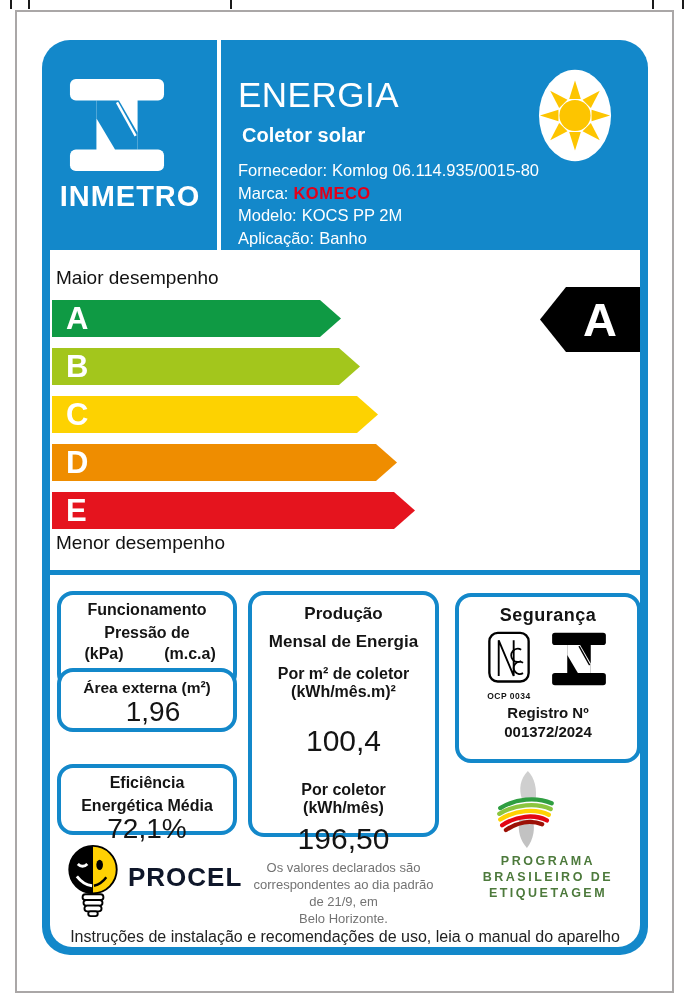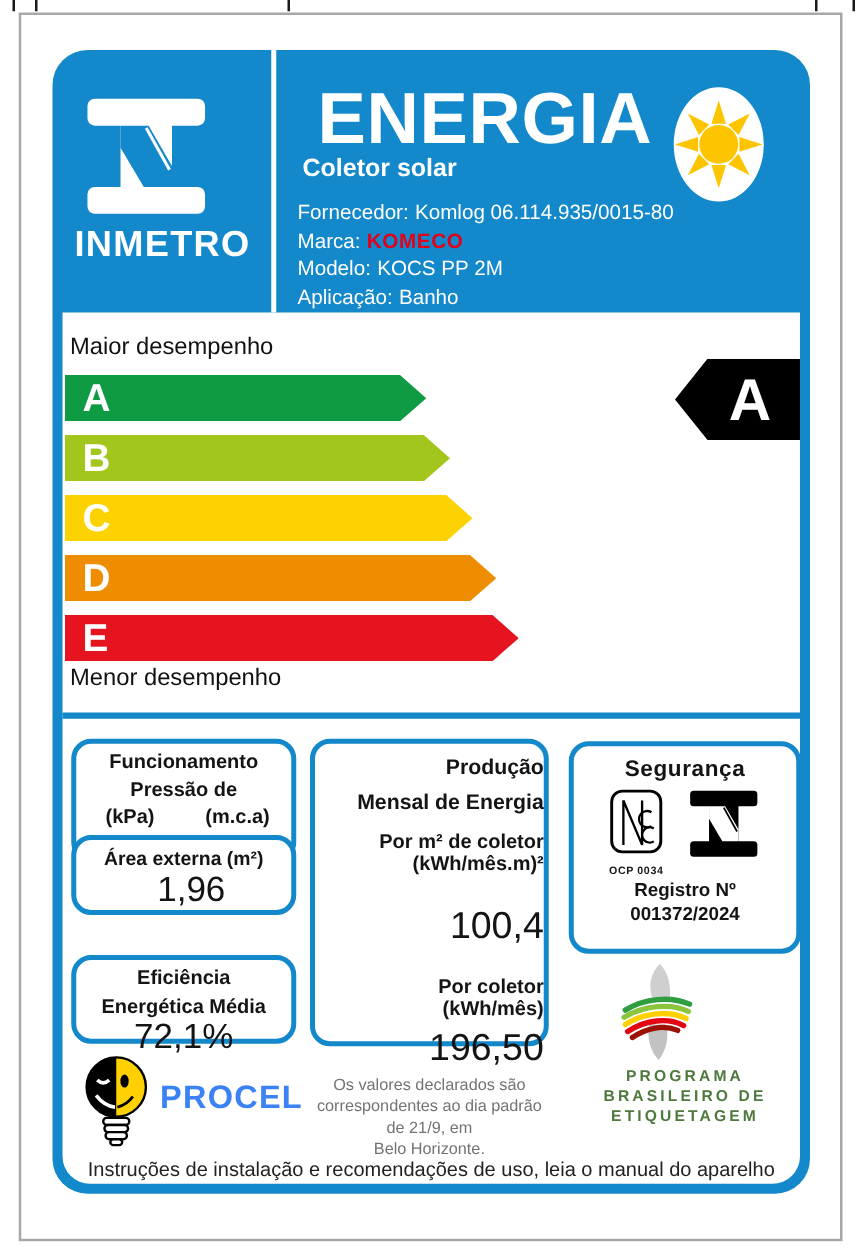--- a/index.html
+++ b/index.html
@@ -15,22 +15,22 @@
   .label{position:absolute;left:42px;top:40px;width:606px;height:915px;
          background:#1388ca;border-radius:28px;}
   .label-content{position:absolute;left:8px;right:8px;top:210px;bottom:8px;background:#fff;
                  border-bottom-left-radius:22px;border-bottom-right-radius:22px;}
 
   
   .header-divider{position:absolute;left:175px;top:0;width:4px;height:210px;background:#fff;}
   .inmetro-logo{position:absolute;left:26px;top:36px;width:98px;height:98px;}
   .inmetro-word{position:absolute;left:0;top:140px;width:176px;text-align:center;
                 color:#fff;font-size:29px;font-weight:bold;letter-spacing:1px;}
-  .title-energia{position:absolute;left:212px;top:30px;color:#fff;font-size:58px;
-                 font-weight:bold;line-height:50px;letter-spacing:.5px;}
+  .title-energia{position:absolute;left:196px;top:30px;color:#fff;font-size:35px;
+                 font-weight:normal;line-height:50px;letter-spacing:.5px;}
   .title-sub{position:absolute;left:200px;top:84px;color:#fff;font-size:20px;font-weight:bold;}
   .hfields{position:absolute;left:196px;top:119px;color:#fff;font-size:16.5px;line-height:22.5px;}
   .hfield .hlabel{margin-right:5px;}
   .brand{color:#e2001a;font-weight:800;letter-spacing:.5px;background:#fff0;}
   .sun{position:absolute;left:496px;top:28px;width:74px;height:95px;}
 
   
   .scale-caption{position:absolute;left:56px;font-size:19px;color:#111;}
   .cap-top{top:267px;} .cap-bottom{top:532px;}
   .bars{position:absolute;left:52px;top:300px;}
@@ -43,21 +43,21 @@
   .grade-badge span{color:#fff;font-size:47px;font-weight:bold;padding-left:20px;}
 
   .divider{position:absolute;left:50px;top:570px;width:590px;height:5px;background:#1388ca;}
 
   
   .panel{position:absolute;border:4px solid #1388ca;border-radius:16px;background:#fff;
          box-sizing:border-box;text-align:center;color:#141414;}
   .p-press{left:57px;top:591px;width:180px;height:99px;}
   .p-area{left:57px;top:668px;width:180px;height:64px;}
   .p-eff{left:57px;top:764px;width:180px;height:71px;}
-  .p-prod{left:248px;top:591px;width:191px;height:246px;text-align:right;}
+  .p-prod{left:248px;top:591px;width:191px;height:246px;}
   .p-safe{left:455px;top:593px;width:186px;height:170px;}
   .pt{font-weight:bold;font-size:16px;line-height:17px;}
   .pt-lg{font-weight:bold;font-size:17px;line-height:19px;}
   .cols{display:flex;margin-top:4px;}
   .cols>div{flex:1;}
   .colhead{font-weight:bold;font-size:16px;}
   .colval{font-size:28px;line-height:26px;margin-top:31px;}
   .bigval{font-size:28px;line-height:30px;}
   .p-press .pt{margin-top:6px;}
   .p-area .pt{margin-top:7px;font-size:15.5px;}
@@ -69,21 +69,21 @@
   .prodval{font-size:30px;line-height:32px;}
   .safe-title{font-weight:bold;font-size:18px;margin-top:8px;letter-spacing:.5px;}
   .marks{display:flex;justify-content:center;align-items:flex-start;gap:18px;margin-top:5px;}
   .ncc-wrap{display:flex;flex-direction:column;align-items:center;}
   .ocp{font-size:8.5px;font-weight:bold;margin-top:2px;letter-spacing:.5px;}
   .registry{font-weight:bold;font-size:15px;line-height:19px;margin-top:2px;}
 
   
   .procel-bulb{position:absolute;left:64px;top:844px;width:58px;height:74px;}
   .procel-word{position:absolute;left:128px;top:862px;font-size:26px;font-weight:800;
-               letter-spacing:1px;color:#3b82f6;}
+               letter-spacing:1px;color:#0f172a;}
   .declared{position:absolute;left:246px;top:859px;width:195px;text-align:center;
             font-size:13px;line-height:17px;color:#737373;}
   .pbe-swirl{position:absolute;left:494px;top:770px;width:62px;height:80px;}
   .pbe-text{position:absolute;left:455px;top:853px;width:186px;text-align:center;
             color:#4d7a3c;font-size:12.5px;font-weight:bold;letter-spacing:2.5px;line-height:16px;}
   .instructions{position:absolute;left:42px;top:928px;width:606px;text-align:center;
                 font-size:16px;color:#222;}
 </style>
 </head>
 <body>

